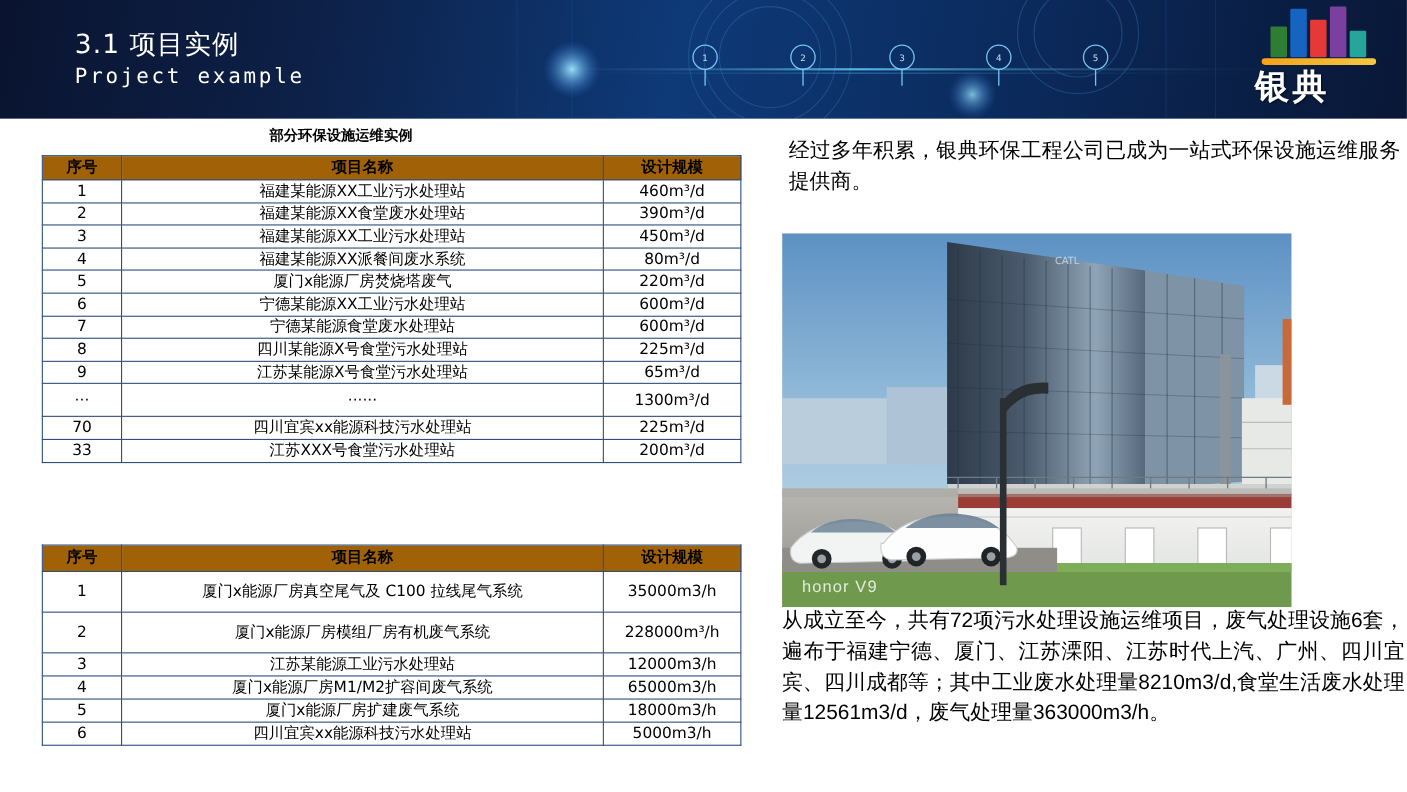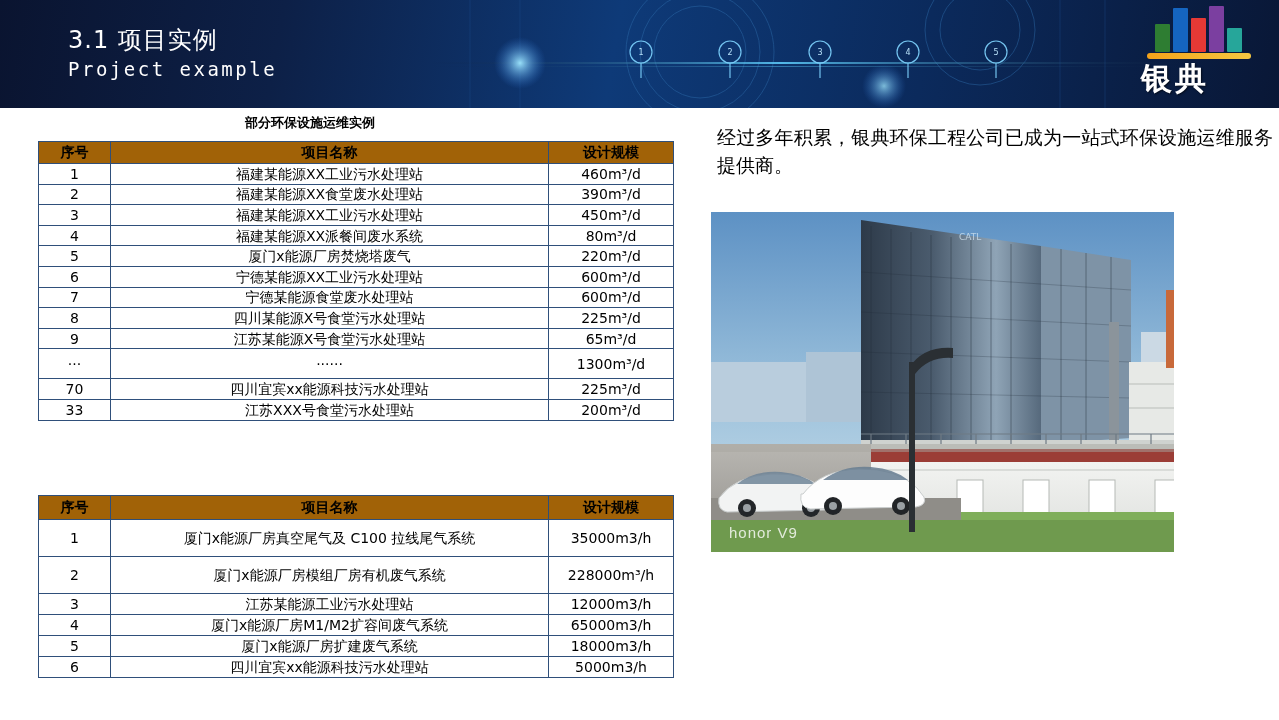--- a/index.html
+++ b/index.html
@@ -496,14 +496,15 @@
           <circle cx="540" cy="300" r="8" fill="#1e2225"></circle>
         </g>
 
         <rect x="198" y="150" width="6" height="170" fill="#2a2f33"></rect>
         <path d="M198 156 q14 -22 44 -20 l0 10 q-24 -2 -38 16 z" fill="#2a2f33"></path>
 
         <text x="18" y="326" fill="#ffffff" fill-opacity="0.8" font-size="15" font-family="Liberation Sans, sans-serif" letter-spacing="1">honor V9</text>
       </svg>
     </div>
 
+    <div class="para para-bottom">从成立至今，共有72项污水处理设施运维项目，废气处理设施6套，遍布于福建宁德、厦门、江苏溧阳、江苏时代上汽、广州、四川宜宾、四川成都等；其中工业废水处理量8210m3/d,食堂生活废水处理量12561m3/d，废气处理量363000m3/h。</div>
   </div>
 </div>
 
 </body></html>

